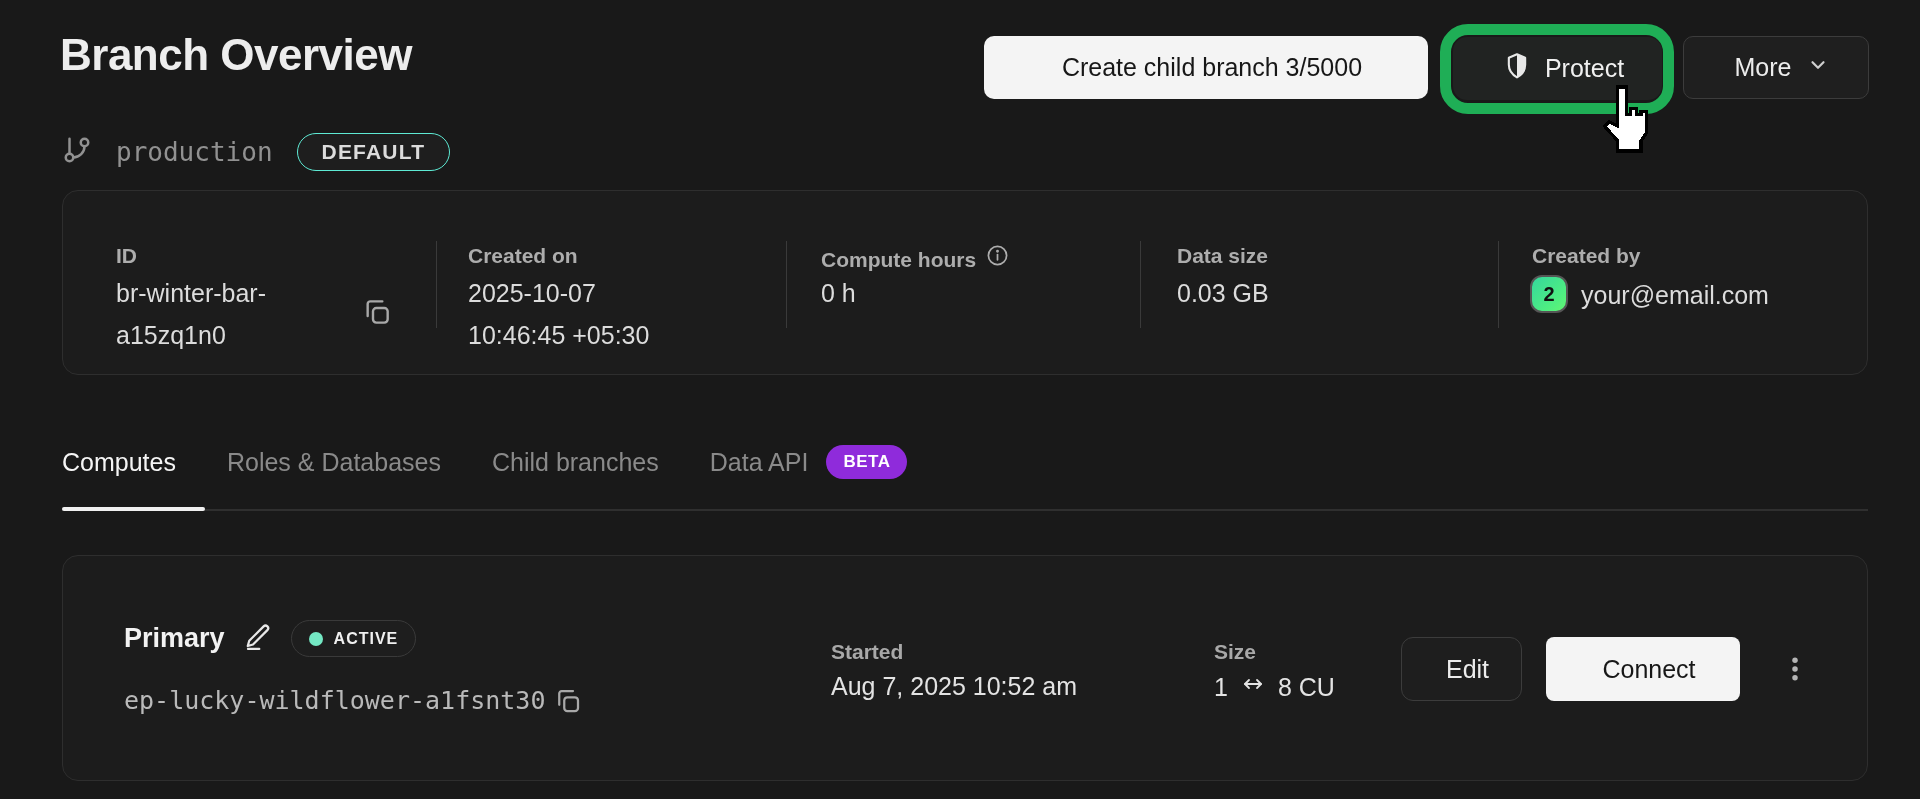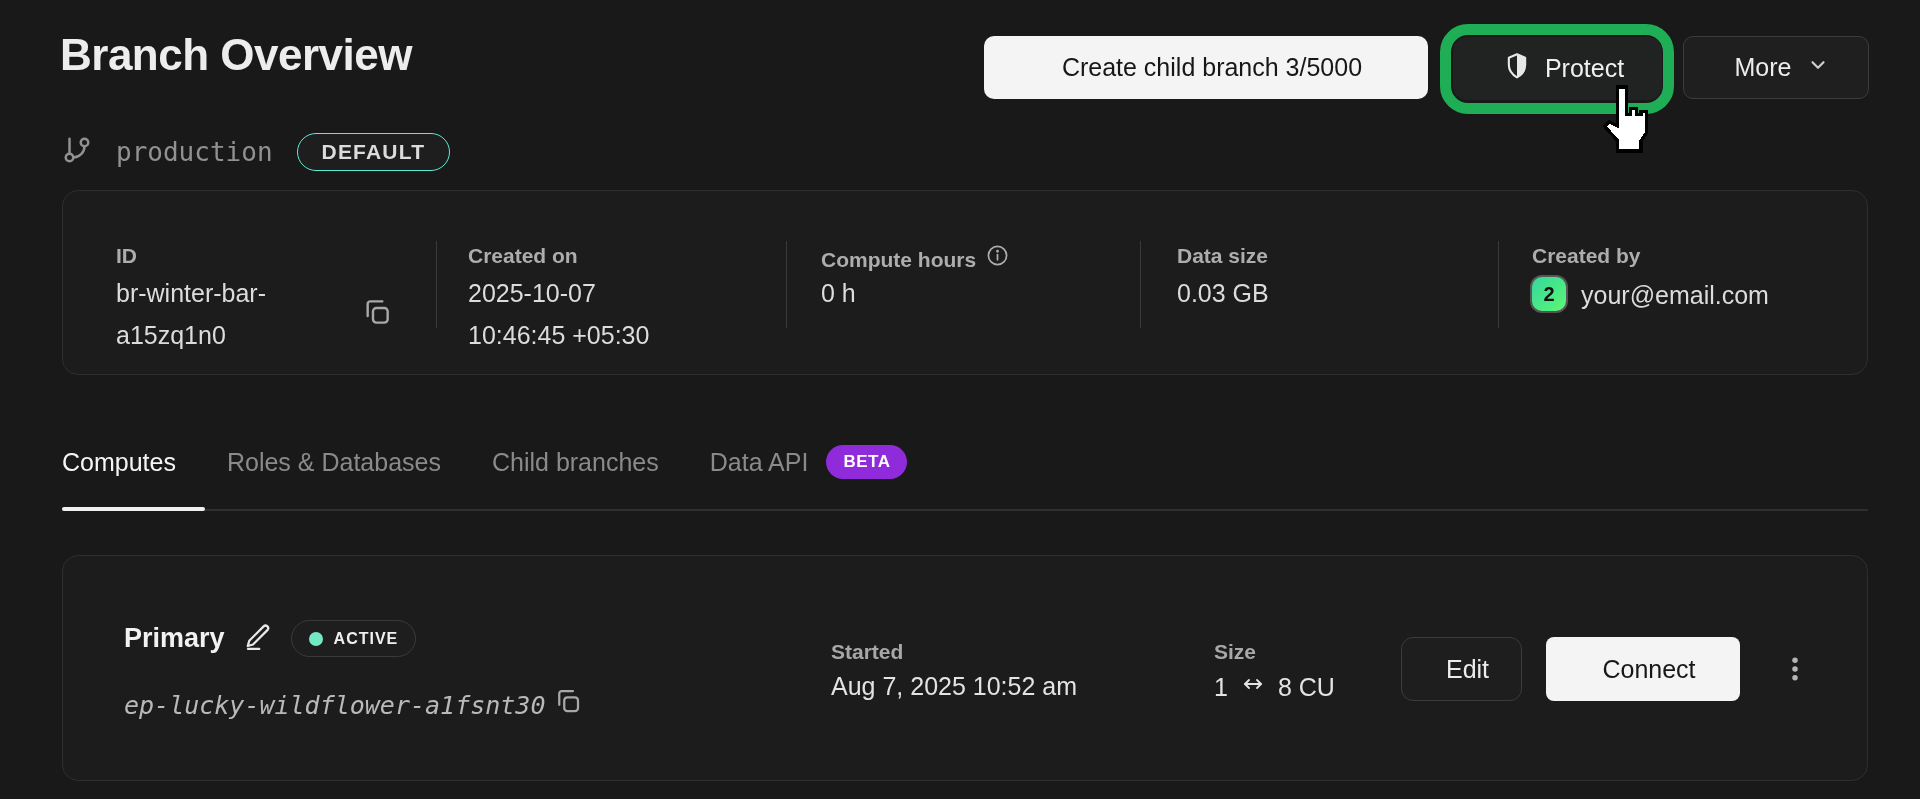--- a/index.html
+++ b/index.html
@@ -59,21 +59,21 @@
 
   
   .compute-card{left:62px;top:555px;width:1806px;height:226px;}
   .primary-row{position:absolute;left:61px;top:64px;display:flex;align-items:center;gap:18px;}
   .compute-name{font-size:27px;font-weight:600;color:#f2f2f2;}
   .edit-pencil{color:#e8e8e8;cursor:pointer;}
   .active-badge{display:inline-flex;align-items:center;height:37px;padding:0 17px;gap:11px;
     border:1px solid #3a3a3a;border-radius:19px;background:#1e1e1e;}
   .active-dot{width:14px;height:14px;border-radius:50%;background:#74e8c4;}
   .active-text{font-size:16px;font-weight:700;letter-spacing:1px;color:#f0f0f0;}
-  .endpoint-row{position:absolute;left:61px;top:130px;display:flex;align-items:flex-end;gap:8px;font-style:italic;}
+  .endpoint-row{position:absolute;left:61px;top:130px;display:flex;align-items:flex-start;gap:8px;}
   .endpoint{font-family:"DejaVu Sans Mono",monospace;font-size:25px;color:#b9b9b9;}
   .meta-label{position:absolute;top:84px;font-size:21px;font-weight:600;color:#a8a8a8;}
   .meta-value{position:absolute;top:116px;font-size:25px;color:#e3e3e3;display:flex;align-items:center;gap:10px;white-space:nowrap;}
   .edit-btn{position:absolute;left:1338px;top:81px;width:121px;height:64px;border-radius:12px;}
   .connect-btn{position:absolute;left:1483px;top:81px;width:194px;height:64px;border-radius:8px;font-weight:500;}
   .kebab{position:absolute;left:1700px;top:81px;width:64px;height:64px;display:flex;align-items:center;justify-content:center;cursor:pointer;}
 </style>
 </head>
 <body>
 

